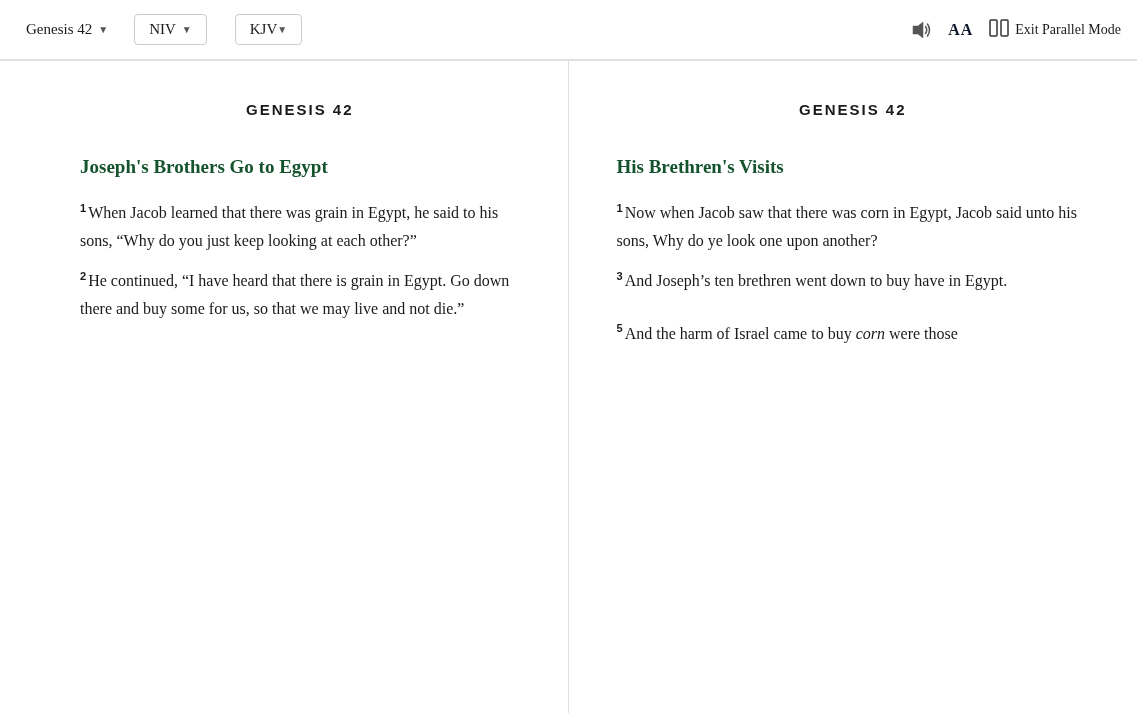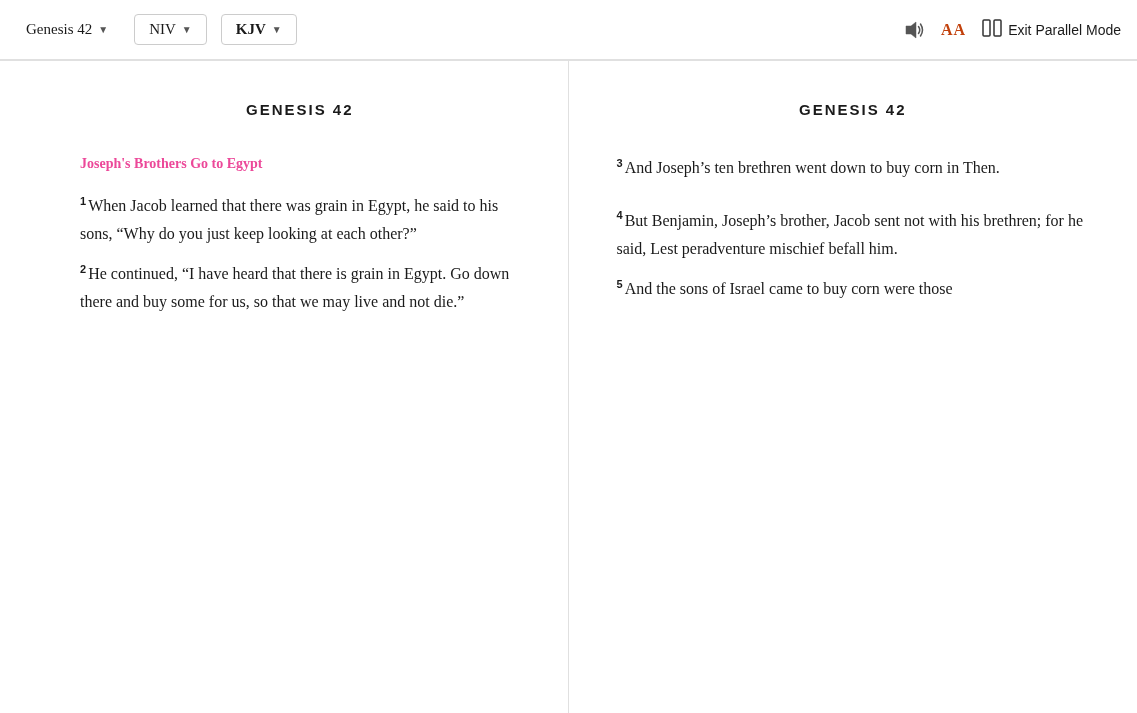--- a/index.html
+++ b/index.html
@@ -59,29 +59,28 @@
     }
 
     .version-selector .chevron {
       font-size: 10px;
       color: #555;
     }
 
     .version-selector-2 {
       display: flex;
       align-items: center;
-      gap: 6px;
       padding: 6px 14px;
       cursor: pointer;
       font-size: 15px;
-      font-weight: 700;
+      font-weight: 400;
       color: #1a1a1a;
       border: 1px solid #ccc;
       border-radius: 4px;
-      margin-left: 6px;
+      margin-left: 20px;
     }
 
     .version-selector-2 .chevron {
       font-size: 10px;
       color: #555;
     }
 
     .spacer {
       flex: 1;
     }
@@ -99,21 +98,21 @@
       cursor: pointer;
       color: #555;
       font-size: 18px;
     }
 
     .font-size-btn {
       display: flex;
       align-items: center;
       justify-content: center;
       cursor: pointer;
-      color: #c2410c;
+      color: #0f172a;
       font-size: 16px;
       font-weight: bold;
       letter-spacing: 1px;
     }
 
     .exit-parallel-btn {
       display: flex;
       align-items: center;
       gap: 6px;
       cursor: pointer;
@@ -149,23 +148,23 @@
       text-align: center;
       font-size: 15px;
       font-weight: 700;
       letter-spacing: 2px;
       color: #1a1a1a;
       margin-bottom: 36px;
       font-family: Arial, sans-serif;
     }
 
     .section-title {
-      font-size: 14px;
+      font-size: 19px;
       font-weight: 700;
-      color: #ec4899;
+      color: #14532d;
       margin-bottom: 18px;
       line-height: 1.4;
       font-family: Georgia, serif;
     }
 
     .verse-block {
       margin-bottom: 12px;
       line-height: 1.7;
       font-size: 16px;
       color: #1a1a1a;
@@ -184,20 +183,21 @@
       font-size: 16px;
       line-height: 1.75;
       margin-top: 18px;
     }
 
     .verse-gap {
       margin-bottom: 24px;
     }
 
     .italic {
+      font-style: italic;
     }
 
     .divider {
       height: 1px;
       background: #e0e0e0;
       margin: 0;
     }
   </style>
 </head>
 <body>
@@ -235,21 +235,21 @@
     </div>
 
     <div class="exit-parallel-btn">
       <span class="exit-parallel-icon">
         
         <svg width="20" height="18" viewBox="0 0 20 18" fill="none" xmlns="http://www.w3.org/2000/svg">
           <rect x="1" y="1" width="7" height="16" rx="1" stroke="#333" stroke-width="1.5" fill="none"></rect>
           <rect x="12" y="1" width="7" height="16" rx="1" stroke="#333" stroke-width="1.5" fill="none"></rect>
         </svg>
       </span>
-      <span style="font-size:14px; color:#1a1a1a; font-family: Liberation Sans, sans-serif;">Exit Parallel Mode</span>
+      <span style="font-size:14px; color:#1a1a1a; font-family: Liberation Serif, serif;">Exit Parallel Mode</span>
     </div>
   </div>
 </div>
 
 <div class="divider"></div>
 
 <div class="content-area">
 
   <div class="panel-left">
     <h2 class="chapter-heading">GENESIS 42</h2>
@@ -264,29 +264,30 @@
       <sup class="verse-number">2</sup><span class="verse-text">He continued, “I have heard that there is grain in Egypt. Go down there and buy some for us, so that we may live and not die.”</span>
     </div>
 
 
 
   </div>
 
   <div class="panel-right">
     <h2 class="chapter-heading">GENESIS 42</h2>
 
-
+    <div class="section-title">His Brethren's Visits</div>
+
+    <div class="verse-block">
+      <sup class="verse-number">1</sup><span class="verse-text">Now when Jacob saw that there was corn in Egypt, Jacob said unto his sons, Why do ye look one upon another?</span>
+    </div>
 
 
     <div class="verse-block verse-gap">
-      <sup class="verse-number">3</sup><span class="verse-text">And Joseph’s ten brethren went down to buy corn in Then.</span>
-    </div>
+      <sup class="verse-number">3</sup><span class="verse-text">And Joseph’s ten brethren went down to buy have in Egypt.</span>
+    </div>
+
 
     <div class="verse-block">
-      <sup class="verse-number">4</sup><span class="verse-text">But Benjamin, Joseph’s brother, Jacob sent not with his brethren; for he said, Lest peradventure mischief befall him.</span>
-    </div>
-
-    <div class="verse-block">
-      <sup class="verse-number">5</sup><span class="verse-text">And the sons of Israel came to buy </span><span class="verse-text italic">corn</span><span class="verse-text"> were those</span>
+      <sup class="verse-number">5</sup><span class="verse-text">And the harm of Israel came to buy </span><span class="verse-text italic">corn</span><span class="verse-text"> were those</span>
     </div>
   </div>
 
 </div>
 
 </body></html>

